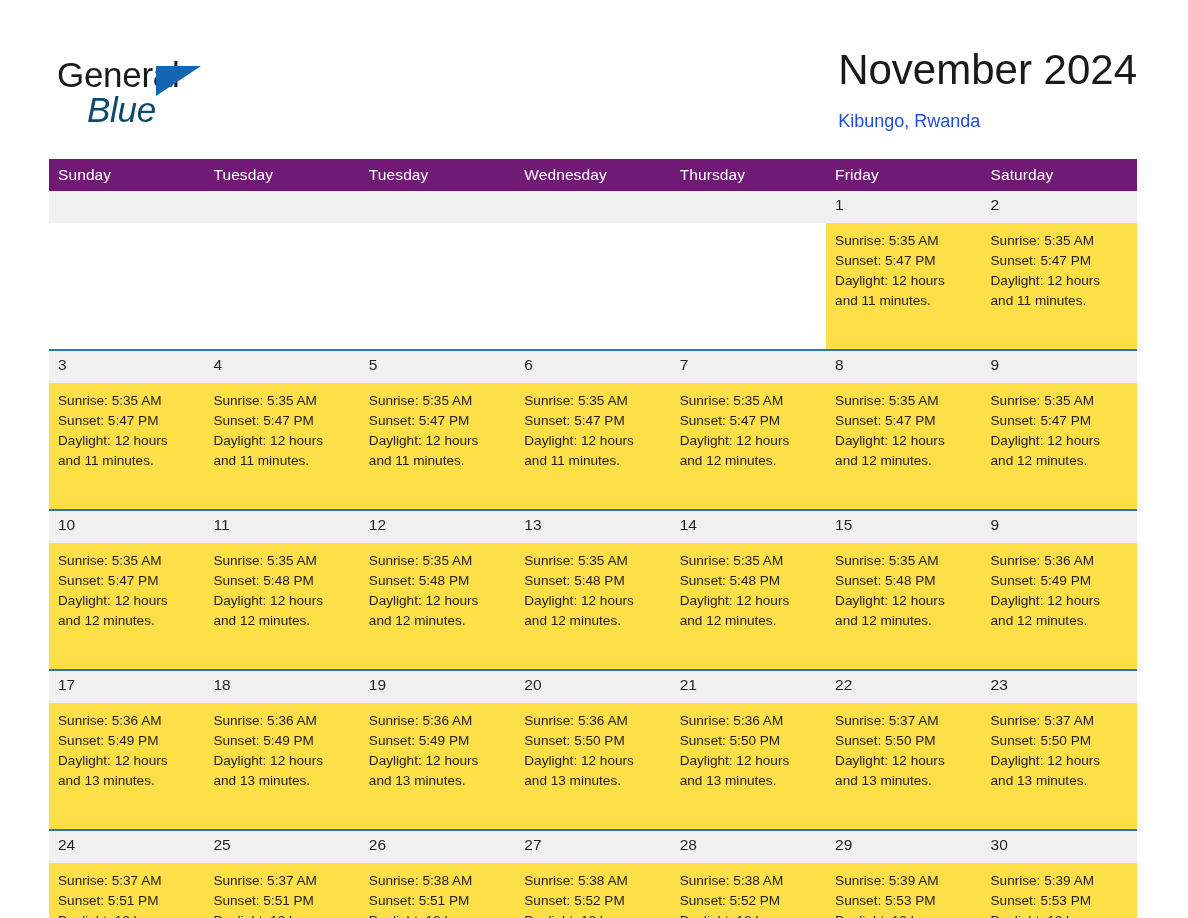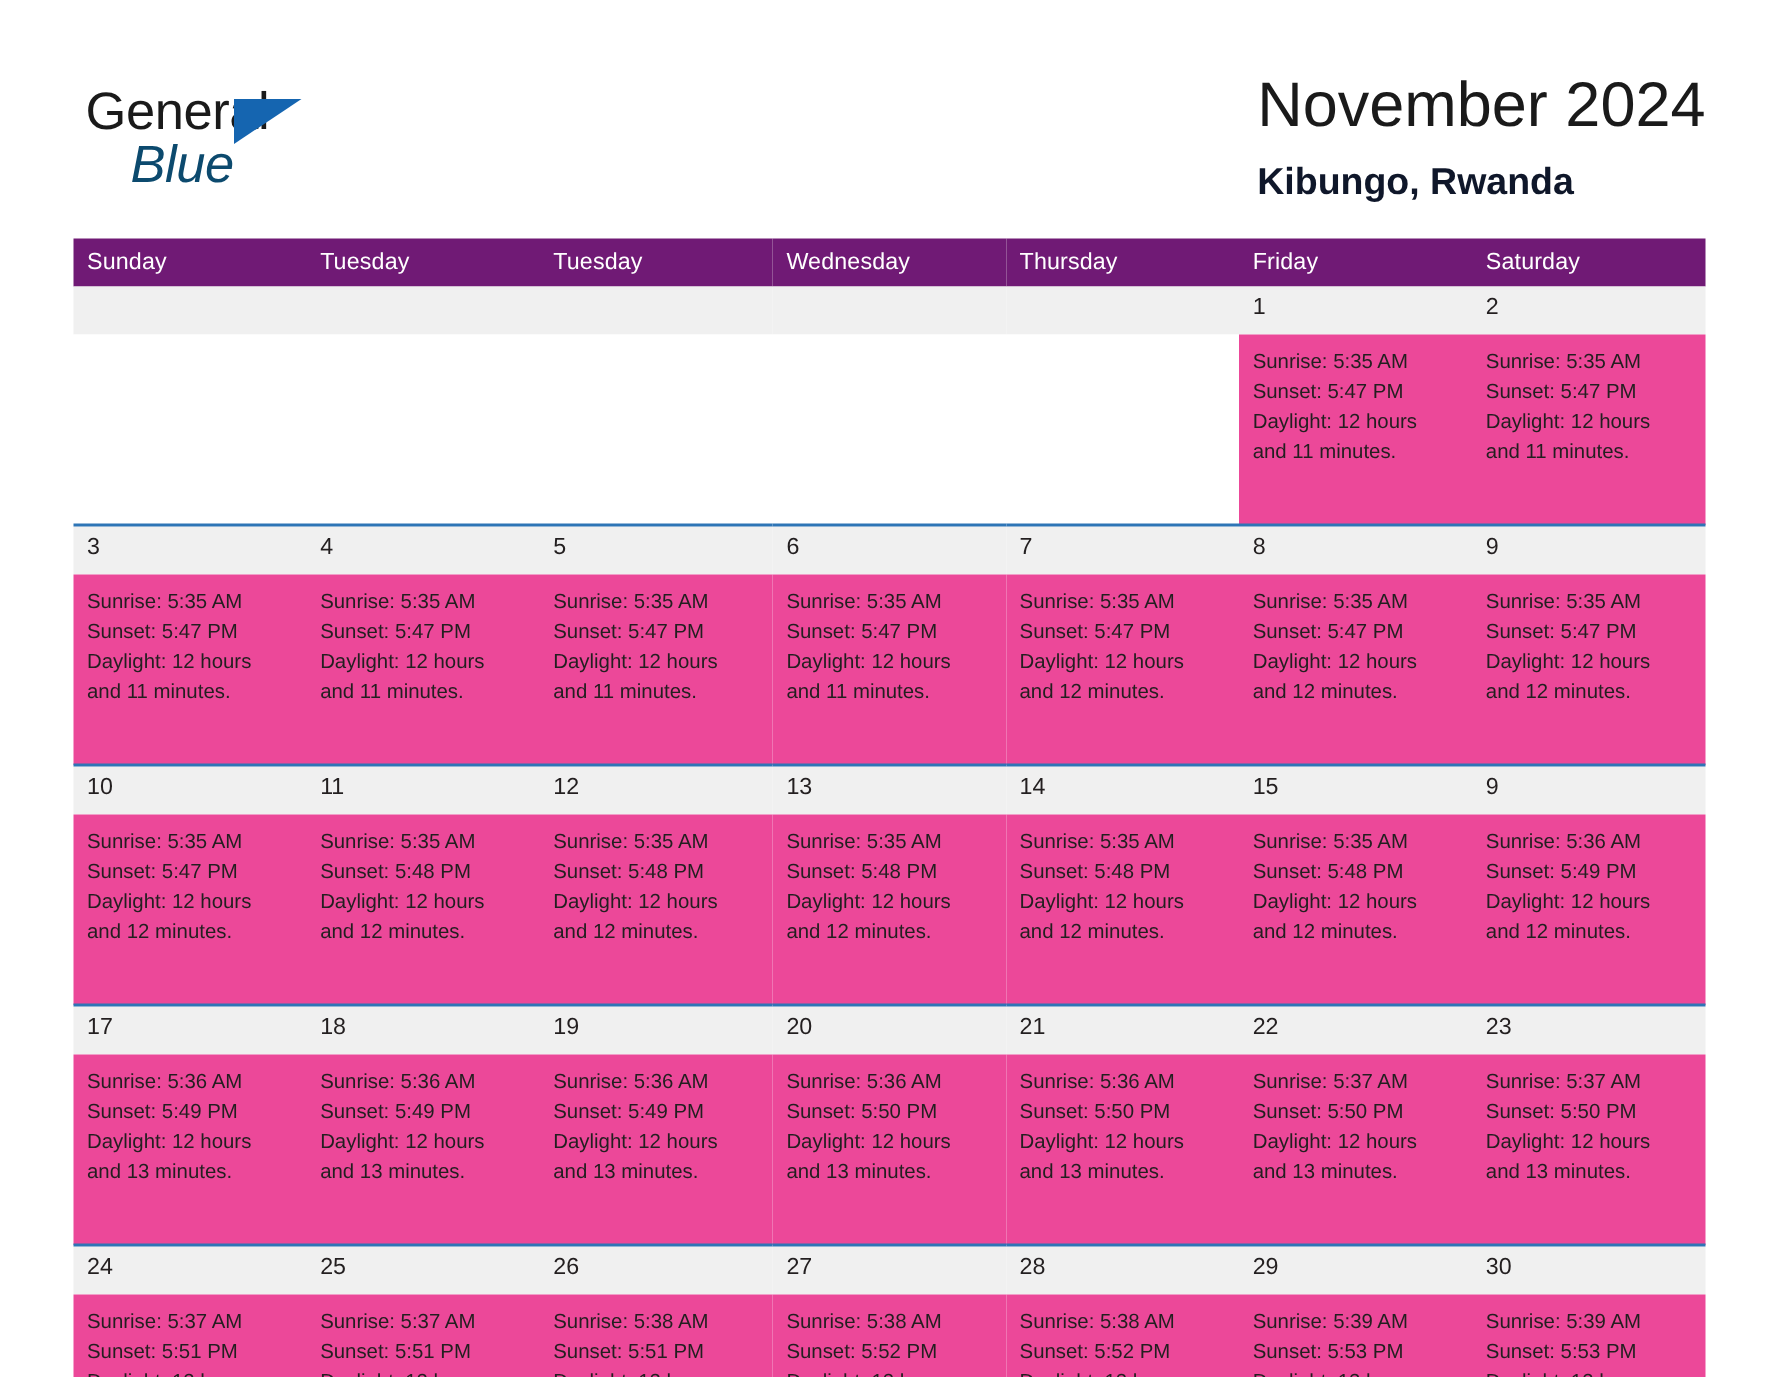--- a/index.html
+++ b/index.html
@@ -77,23 +77,23 @@
   }
   .cal-title {
     font-size: 42px;
     font-weight: normal;
     color: #1a1a1a;
     line-height: 52px;
     margin: 0;
     white-space: nowrap;
   }
   .cal-subtitle {
-    font-size: 25px;
-    font-weight: bold;
-    color: #0f172a;
+    font-size: 18px;
+    font-weight: normal;
+    color: #1d4ed8;
     line-height: 34px;
     margin: 8px 0 0 0;
     white-space: nowrap;
   }
 
   
   .calendar {
     position: absolute;
     left: 49px;
     top: 159px;
@@ -134,21 +134,21 @@
     font-size: 15.5px;
     color: #231f20;
     padding: 4px 0 3px 9px;
     line-height: 19px;
   }
   .daynum-row td.empty {
     background: #f0f0f0;
   }
 
   .info-row td {
-    background: #ec4899;
+    background: #fde047;
     padding: 8px 10px 18px 9px;
     font-size: 13.6px;
     line-height: 20.1px;
     color: #231f20;
     height: 100px;
   }
   .info-row td.empty {
     background: #ffffff;
   }
   .info-line {

